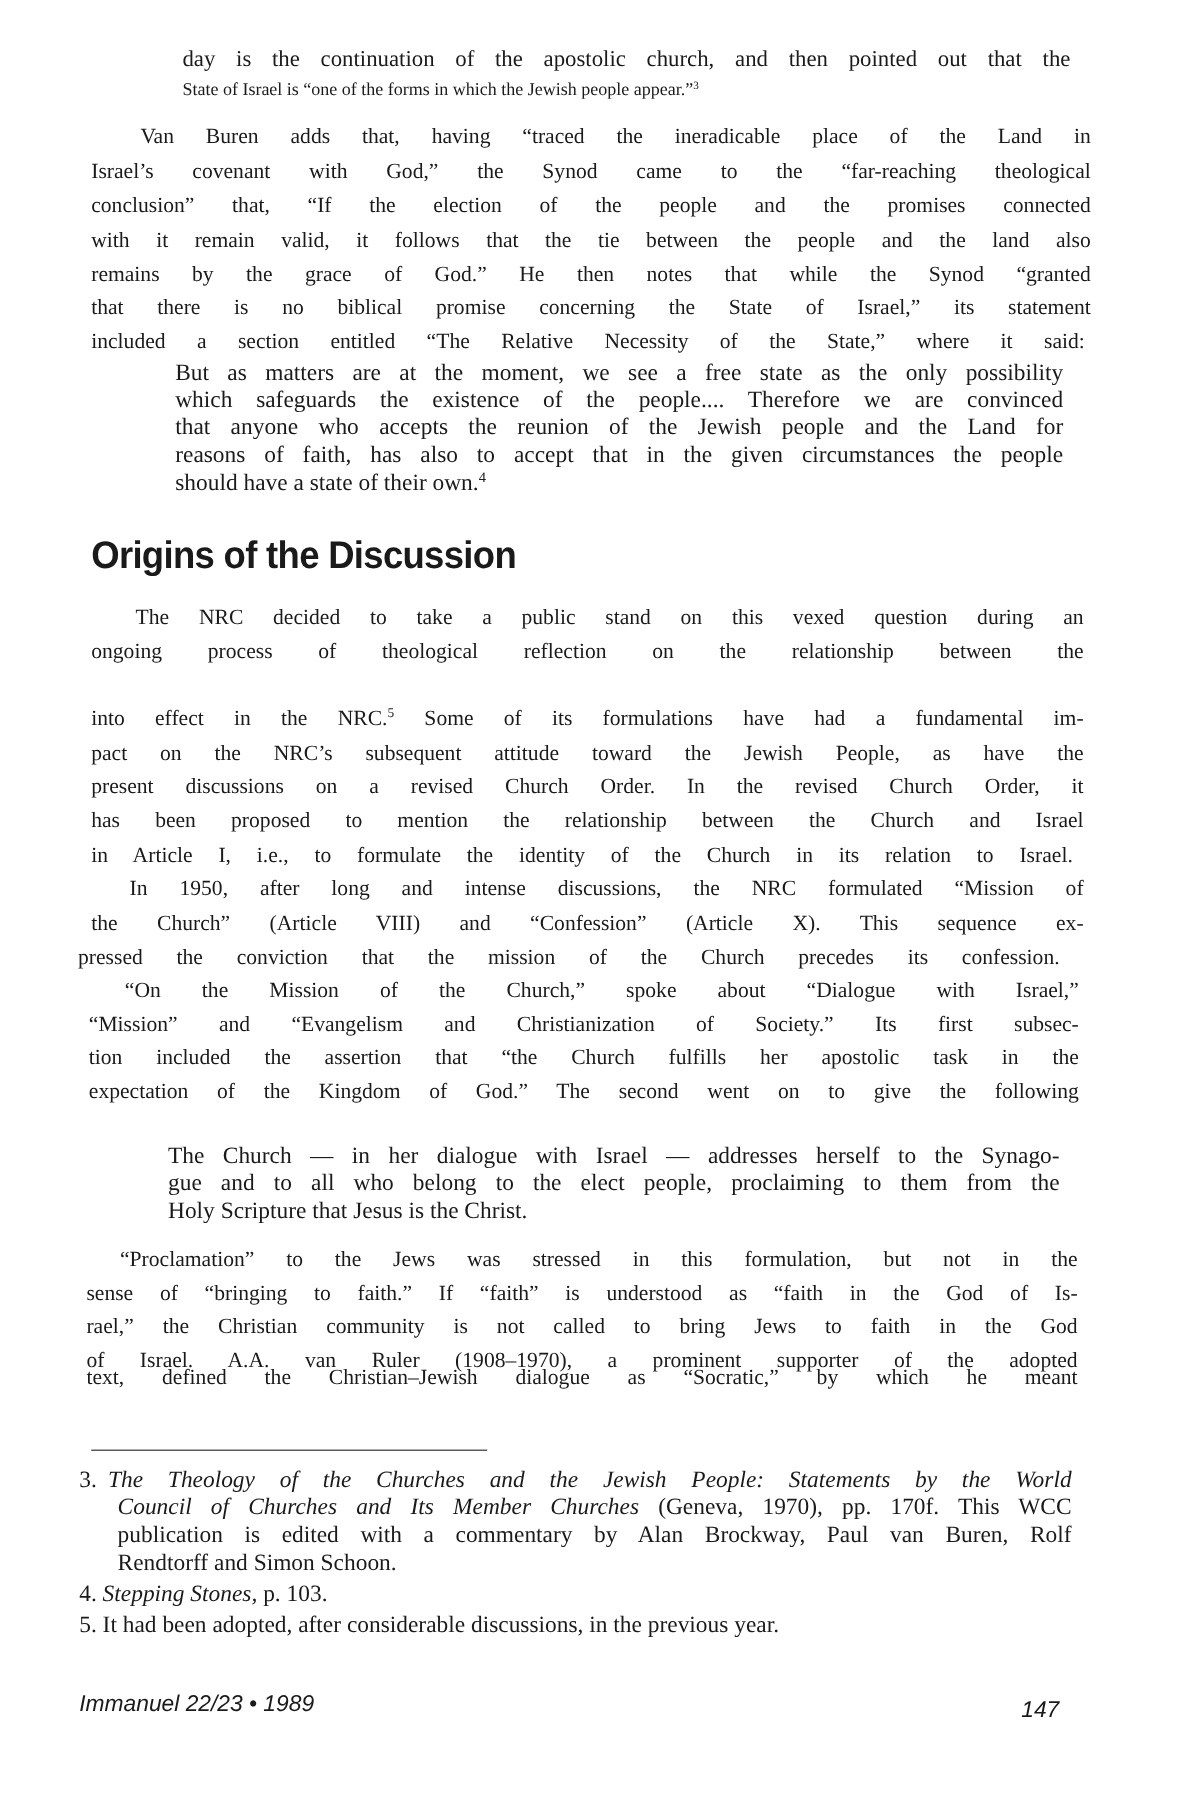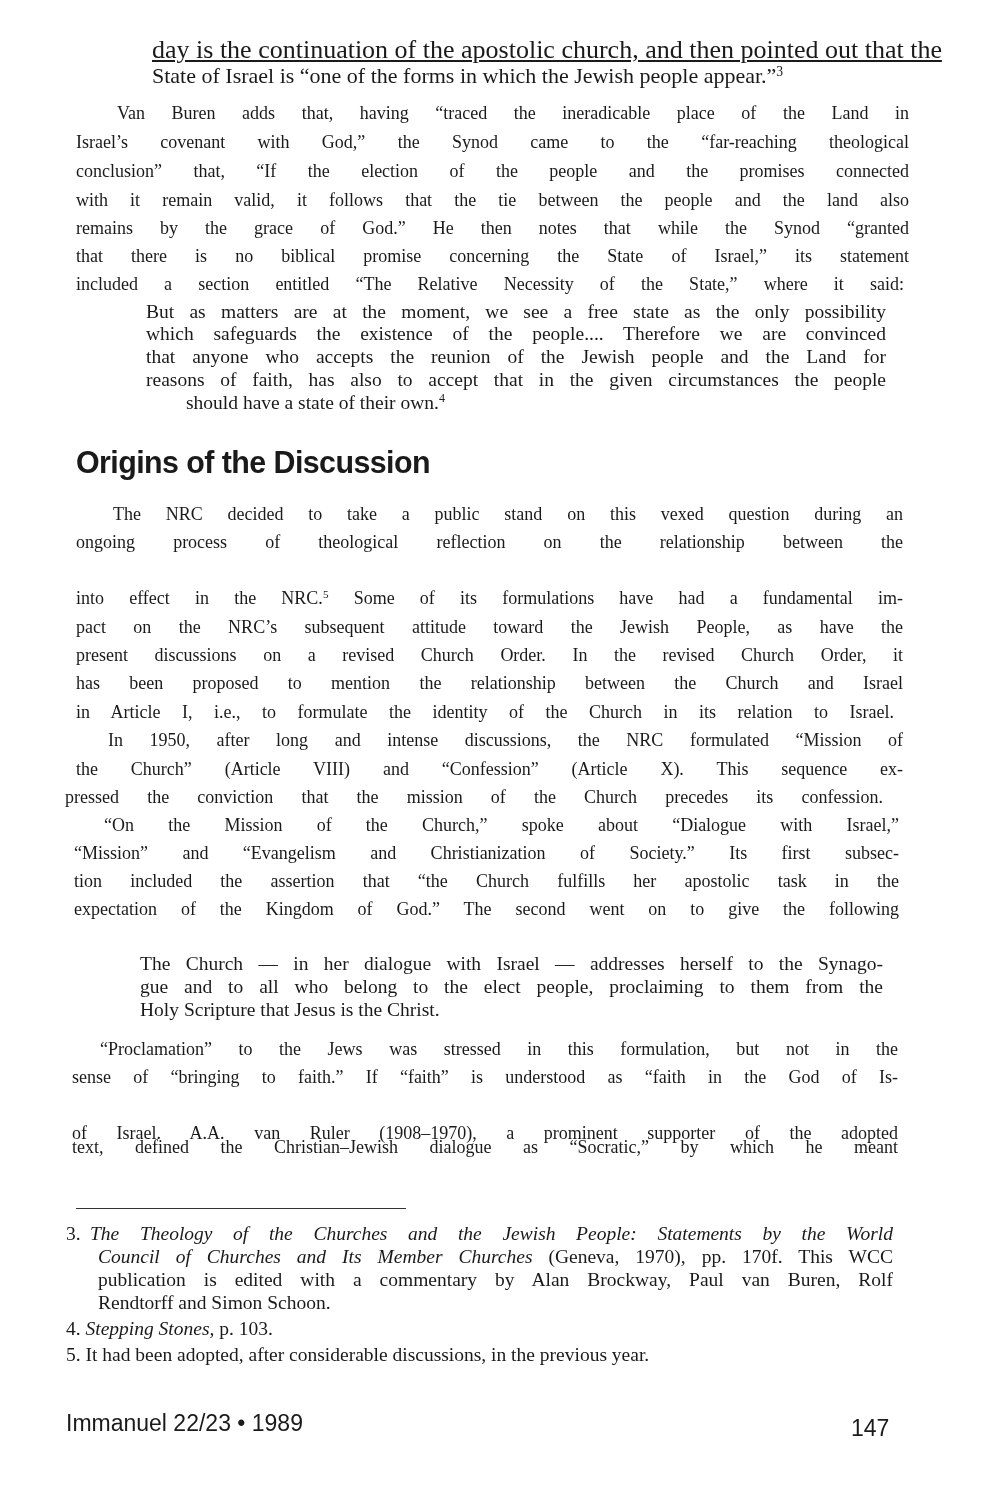--- a/index.html
+++ b/index.html
@@ -20,47 +20,47 @@
   sup { font-size: 0.62em; vertical-align: 0.55em; line-height: 0; }
   .heading {
     position: absolute; left: 76px; top: 444px;
     font-family: "Liberation Sans", "DejaVu Sans", sans-serif;
     font-weight: bold; font-size: 32px; letter-spacing: -0.6px;
     transform: scaleX(0.95); transform-origin: left top;
   }
   .rule { position: absolute; left: 76px; top: 1208px; width: 330px; height: 1px; background: #333; }
   .footer {
     position: absolute; top: 1410px;
-    font-family: "Liberation Sans", "DejaVu Sans", sans-serif; font-size: 23px;
+    font-family: "Liberation Sans", "DejaVu Sans", sans-serif; font-size: 19px; font-style: italic;
   }
   .footer.left { left: 66px; }
   .footer.right { left: 851px; top: 1415px; }
   i { font-style: italic; }
 </style>
 </head>
 <body>
 
 <div class="page">
 
-  <div class="line quote-line" style="left:152px;top:38px;width:740px;font-size:26px;text-decoration:underline;">day is the continuation of the apostolic church, and then pointed out that the</div>
-  <div class="line quote-line last" style="left:152px;top:64px;width:740px;font-size:22px;"><span>State of Israel is “one of the forms in which the Jewish people appear.”</span><sup>3</sup></div>
+  <div class="line quote-line" style="left:152px;top:38px;width:740px;font-size:19px;">day is the continuation of the apostolic church, and then pointed out that the</div>
+  <div class="line quote-line last" style="left:152px;top:64px;width:740px;font-size:15px;"><span>State of Israel is “one of the forms in which the Jewish people appear.”</span><sup>3</sup></div>
 
   <div class="line body-line" style="left:117px;top:99px;width:792px;">Van Buren adds that, having “traced the ineradicable place of the Land in</div>
   <div class="line body-line" style="left:76px;top:128px;width:833px;">Israel’s covenant with God,” the Synod came to the “far-reaching theological</div>
   <div class="line body-line" style="left:76px;top:157px;width:833px;">conclusion” that, “If the election of the people and the promises connected</div>
   <div class="line body-line" style="left:76px;top:186px;width:833px;">with it remain valid, it follows that the tie between the people and the land also</div>
   <div class="line body-line" style="left:76px;top:214px;width:833px;">remains by the grace of God.” He then notes that while the Synod “granted</div>
   <div class="line body-line" style="left:76px;top:242px;width:833px;">that there is no biblical promise concerning the State of Israel,” its statement</div>
   <div class="line body-line" style="left:76px;top:270px;width:828px;">included a section entitled “The Relative Necessity of the State,” where it said:</div>
 
   <div class="line quote-line" style="left:146px;top:300px;width:740px;">But as matters are at the moment, we see a free state as the only possibility</div>
   <div class="line quote-line" style="left:146px;top:322px;width:740px;">which safeguards the existence of the people.... Therefore we are convinced</div>
   <div class="line quote-line" style="left:146px;top:345px;width:740px;">that anyone who accepts the reunion of the Jewish people and the Land for</div>
   <div class="line quote-line" style="left:146px;top:368px;width:740px;">reasons of faith, has also to accept that in the given circumstances the people</div>
-  <div class="line quote-line last" style="left:146px;top:391px;width:740px;margin-left:40px;"><span>should have a state of their own.</span><sup>4</sup></div>
+  <div class="line quote-line last" style="left:146px;top:391px;width:740px;"><span>should have a state of their own.</span><sup>4</sup></div>
 
   <div class="heading">Origins of the Discussion</div>
 
   <div class="line body-line" style="left:113px;top:500px;width:790px;">The NRC decided to take a public stand on this vexed question during an</div>
   <div class="line body-line" style="left:76px;top:528px;width:827px;">ongoing process of theological reflection on the relationship between the</div>
   <div class="line body-line" style="left:76px;top:584px;width:827px;"><span>into effect in the NRC.</span><sup>5</sup><span> Some of its formulations have had a fundamental im-</span></div>
   <div class="line body-line" style="left:76px;top:613px;width:827px;">pact on the NRC’s subsequent attitude toward the Jewish People, as have the</div>
   <div class="line body-line" style="left:76px;top:641px;width:827px;">present discussions on a revised Church Order. In the revised Church Order, it</div>
   <div class="line body-line" style="left:76px;top:669px;width:827px;">has been proposed to mention the relationship between the Church and Israel</div>
   <div class="line body-line" style="left:76px;top:698px;width:818px;">in Article I, i.e., to formulate the identity of the Church in its relation to Israel.</div>
@@ -73,20 +73,21 @@
   <div class="line body-line" style="left:74px;top:839px;width:825px;">“Mission” and “Evangelism and Christianization of Society.” Its first subsec-</div>
   <div class="line body-line" style="left:74px;top:867px;width:825px;">tion included the assertion that “the Church fulfills her apostolic task in the</div>
   <div class="line body-line" style="left:74px;top:895px;width:825px;">expectation of the Kingdom of God.” The second went on to give the following</div>
 
   <div class="line quote-line" style="left:140px;top:952px;width:743px;">The Church — in her dialogue with Israel — addresses herself to the Synago-</div>
   <div class="line quote-line" style="left:140px;top:975px;width:743px;">gue and to all who belong to the elect people, proclaiming to them from the</div>
   <div class="line quote-line last" style="left:140px;top:998px;width:743px;">Holy Scripture that Jesus is the Christ.</div>
 
   <div class="line body-line" style="left:100px;top:1035px;width:798px;">“Proclamation” to the Jews was stressed in this formulation, but not in the</div>
   <div class="line body-line" style="left:72px;top:1063px;width:826px;">sense of “bringing to faith.” If “faith” is understood as “faith in the God of Is-</div>
+  <div class="line body-line" style="left:72px;top:1091px;width:826px;">rael,” the Christian community is not called to bring Jews to faith in the God</div>
   <div class="line body-line" style="left:72px;top:1119px;width:826px;">of Israel. A.A. van Ruler (1908–1970), a prominent supporter of the adopted</div>
   <div class="line body-line" style="left:72px;top:1133px;width:826px;">text, defined the Christian–Jewish dialogue as “Socratic,” by which he meant</div>
 
   <div class="rule"></div>
 
   <div>
     <div class="line note-line" style="left:66px;top:1222px;width:24px;text-align:left;text-align-last:left;">3.</div>
     <div class="line note-line" style="left:90px;top:1222px;width:803px;font-style:italic;">The Theology of the Churches and the Jewish People: Statements by the World</div>
     <div class="line note-line" style="left:98px;top:1245px;width:795px;"><i>Council of Churches and Its Member Churches</i><span> (Geneva, 1970), pp. 170f. This WCC</span></div>
     <div class="line note-line" style="left:98px;top:1268px;width:795px;">publication is edited with a commentary by Alan Brockway, Paul van Buren, Rolf</div>

